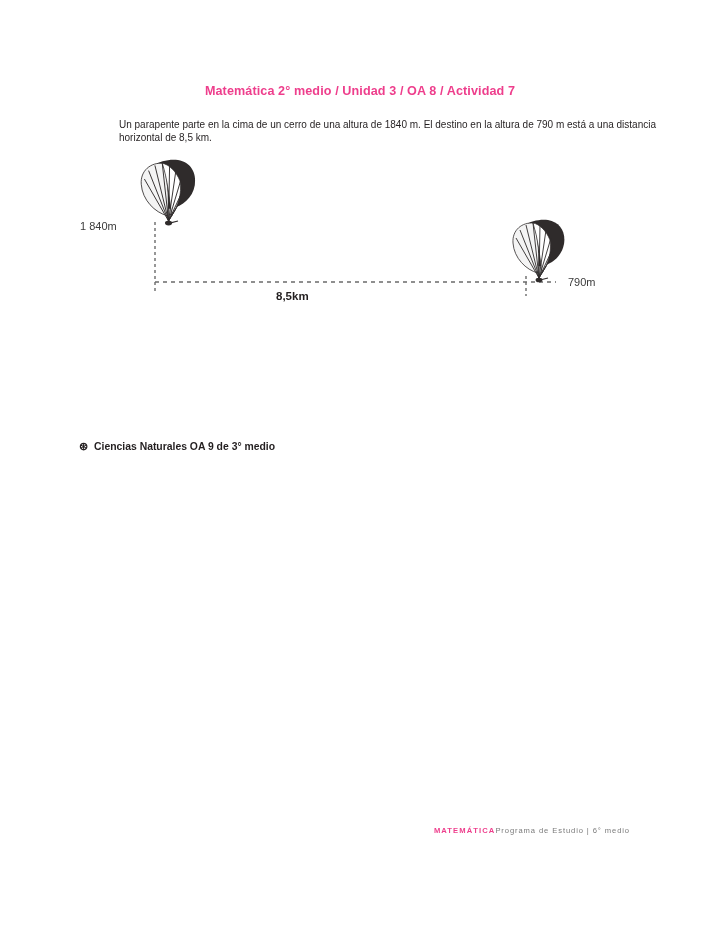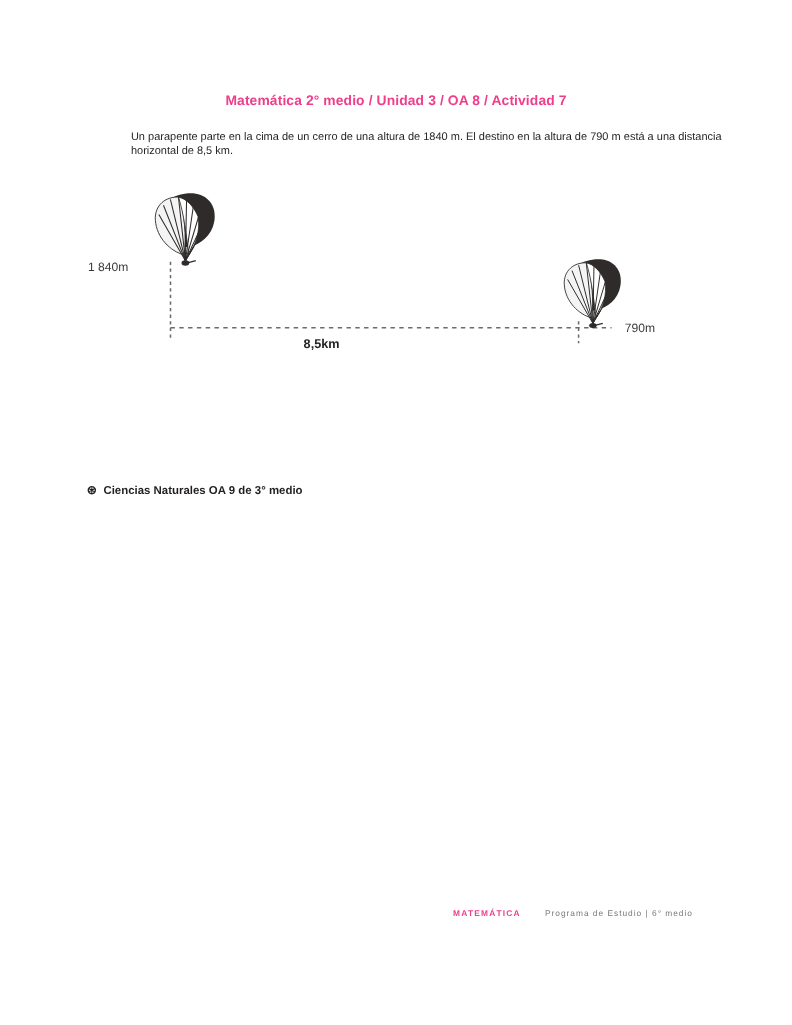--- a/index.html
+++ b/index.html
@@ -39,21 +39,21 @@
     font-size: 10px;
     line-height: 13.3px;
     color: #231f20;
     text-align: left;
     margin-left: 41px;
   }
 
   
   .diagram {
     position: absolute;
-    top: 160px;
+    top: 144px;
     left: 78px;
     width: 546px;
     height: 180px;
   }
   .diagram svg {
     display: block;
   }
   .lbl {
     font-family: "Liberation Sans", sans-serif;
     fill: #3b3b3b;
@@ -117,21 +117,20 @@
   .footer {
     position: absolute;
     top: 826px;
     left: 0;
     width: 720px;
     padding-right: 90px;
     box-sizing: border-box;
     display: flex;
     justify-content: flex-end;
     align-items: baseline;
-    gap: 22px;
     font-size: 7.6px;
     letter-spacing: 1.1px;
   }
   .footer .brand {
     color: #ee3e8c;
     font-weight: bold;
   }
   .footer .meta {
     color: #7a7a7a;
     letter-spacing: 0.9px;

